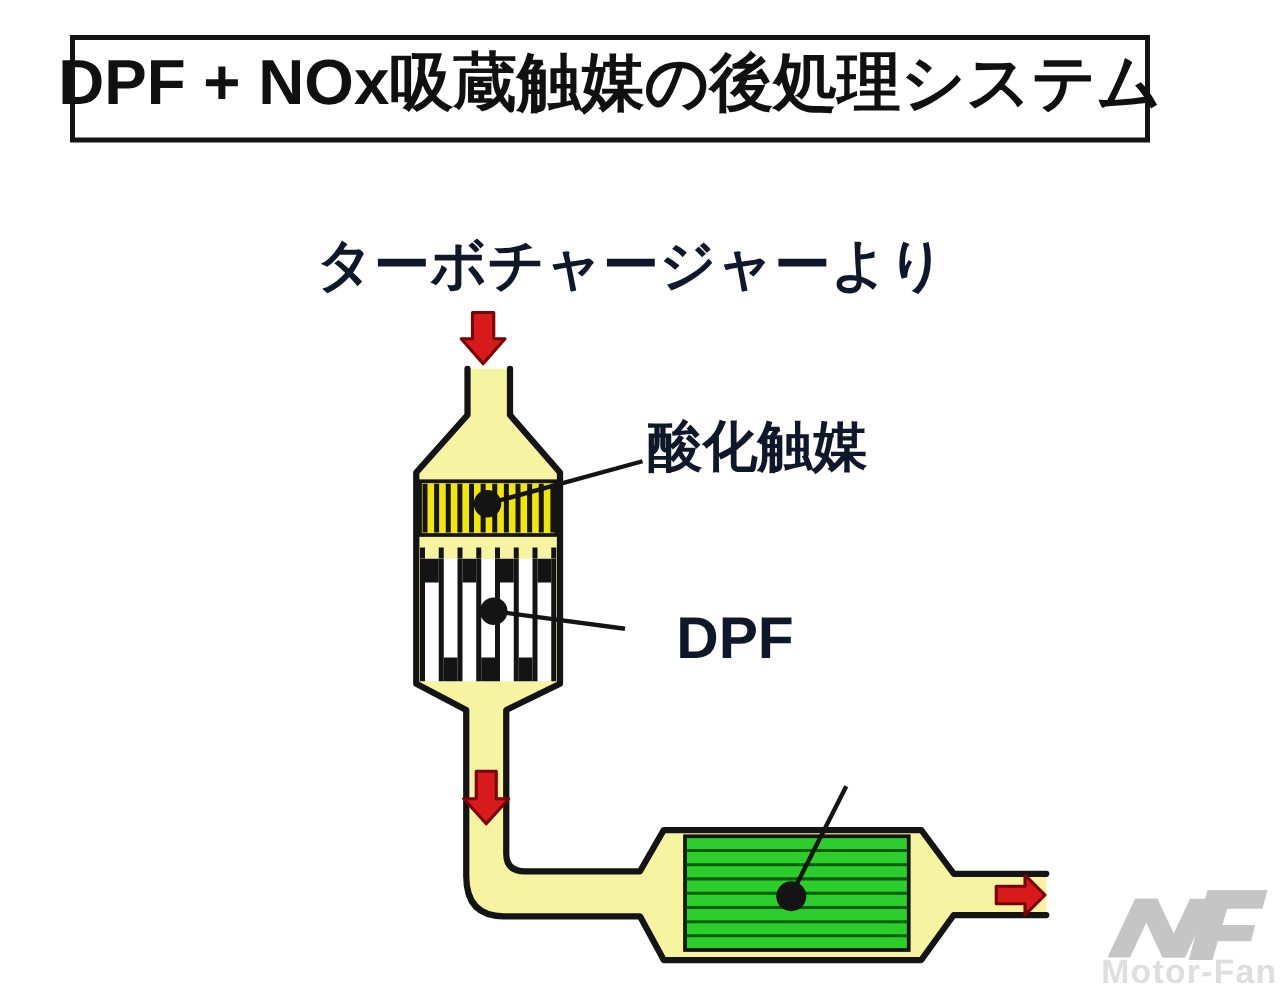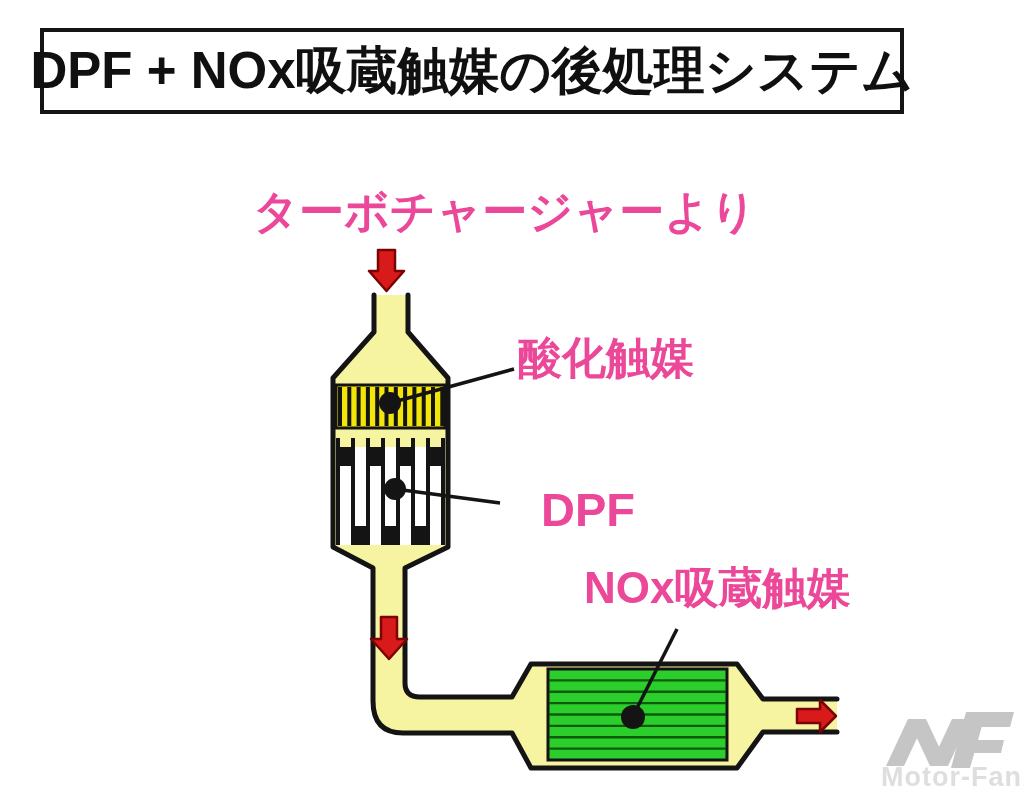--- a/index.html
+++ b/index.html
@@ -9,32 +9,31 @@
     height: 802px;
     background: #ffffff;
     overflow: hidden;
     font-family: "Liberation Sans", "DejaVu Sans", sans-serif;
   }
   #diagram-svg { position: absolute; left: 0; top: 0; }
   .lbl {
     position: absolute;
     white-space: nowrap;
     font-weight: bold;
-    color: #ec4899;
+    color: #0f172a;
     line-height: 1;
   }
   #title-box {
     position: absolute;
-    left: 40px; top: 28px;
+    left: 56px; top: 28px;
     width: 864px; height: 86px;
     border: 4px solid #141414;
     box-sizing: border-box;
     background: #ffffff;
     display: flex;
-    align-items: center;
     justify-content: center;
   }
   #title-box .t {
     font-size: 51px;
     font-weight: bold;
     color: #101010;
     white-space: nowrap;
   }
   #lbl-turbo { left: 253px; top: 189px; font-size: 45px; }
   #lbl-oxicat { left: 518px; top: 336px; font-size: 44px; }
@@ -168,16 +167,15 @@
       <polygon points="930,766 952,719 970,719 948,766"></polygon>
       <polygon points="966,712 986,712 970,768 951,768"></polygon>
       <polygon points="984,712 1014,712 1010,727 980,727"></polygon>
       <polygon points="976,740 1004,740 1001,753 973,753"></polygon>
     </g>
   </svg>
 
   <div class="lbl" id="lbl-turbo">ターボチャージャーより</div>
   <div class="lbl" id="lbl-oxicat">酸化触媒</div>
   <div class="lbl" id="lbl-dpf">DPF</div>
-  <div class="lbl" id="lbl-nox">NOx吸蔵触媒</div>
 
   <div id="watermark-text">Motor-Fan.jp</div>
 </div>
 
 </body></html>

